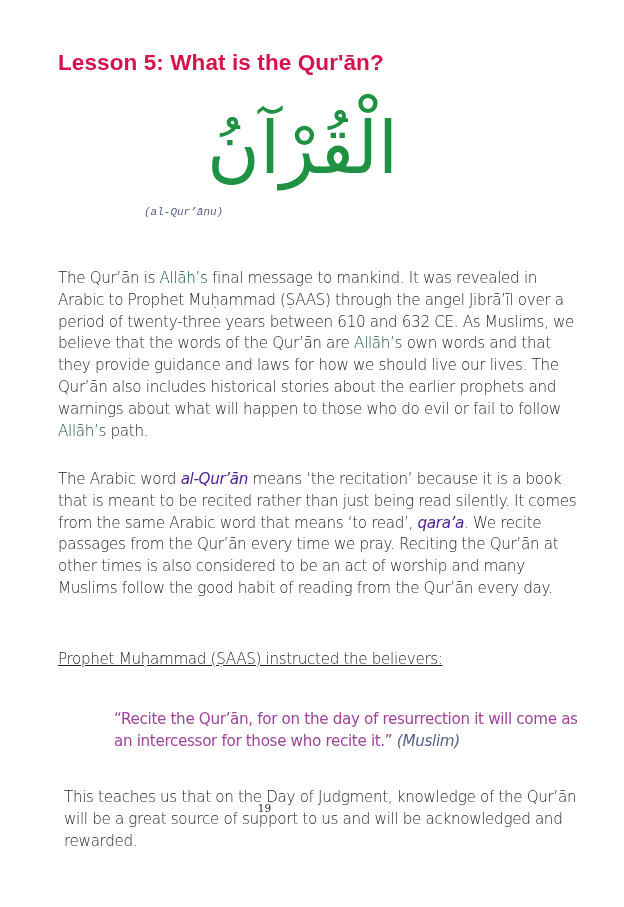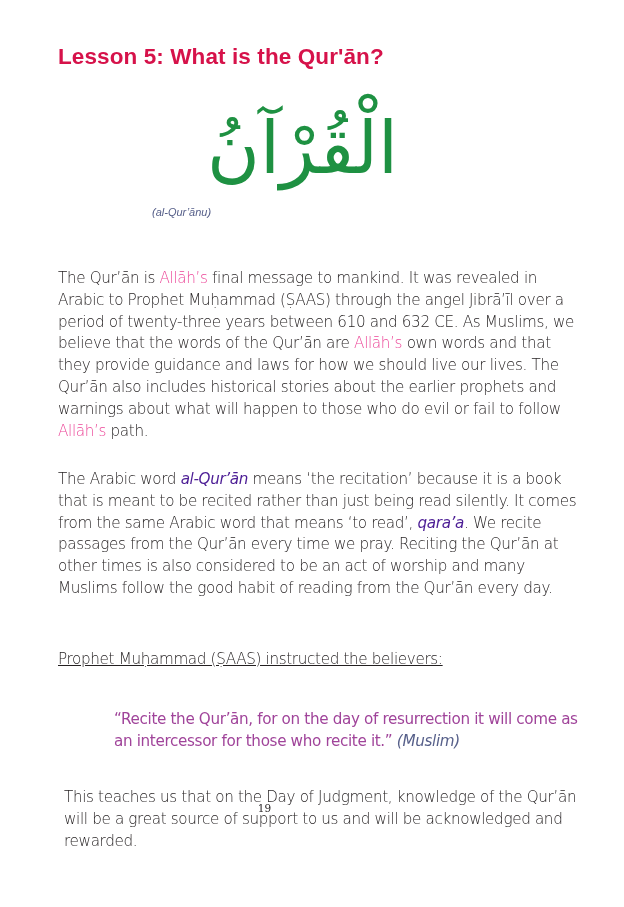--- a/index.html
+++ b/index.html
@@ -2,58 +2,58 @@
 <html><head>
   <meta charset="utf-8">
   <style>
     html, body { margin: 0; padding: 0; background: #ffffff; }
     body {
       width: 624px; height: 907px; position: relative; overflow: hidden;
       font-family: "DejaVu Sans", sans-serif;
       color: #231f20;
     }
     .title {
-      position: absolute; left: 58px; top: 44px;
+      position: absolute; left: 58px; top: 50px;
       font-family: "Liberation Sans", sans-serif;
       font-weight: bold; font-size: 22.5px;
       color: #d6124a; letter-spacing: 0.1px;
       margin: 0;
     }
     .arabic {
       position: absolute; left: 228px; top: 78px; width: 170px;
       text-align: center;
       font-family: "DejaVu Sans", sans-serif;
       font-size: 72px; line-height: 140px;
       color: #1e9142;
       direction: rtl;
     }
     .translit {
-      position: absolute; left: 152px; top: 206px;
-      font-family: Liberation Sans, sans-serif; font-style: italic;
+      position: absolute; left: 144px; top: 206px;
+      font-family: Liberation Mono, monospace; font-style: italic;
       font-size: 11px; color: #57608a;
     }
     .para {
       position: absolute; left: 58px; width: 520px;
       font-family: "DejaVu Sans", sans-serif;
       font-size: 15.2px; line-height: 21.8px;
       color: #231f20; margin: 0; font-weight: 300;
       letter-spacing: -0.35px;
     }
     .p1 { top: 268px; }
     .p2 { top: 469px; }
     .p3 { top: 649px; text-decoration: underline; }
     .p4 { top: 787px; margin-left: 6px; }
     .quote {
       position: absolute; left: 98px; top: 693px; width: 470px;
       font-family: "DejaVu Sans", sans-serif;
       font-size: 15.2px; line-height: 21.8px;
       color: #a0449a; margin: 16px; letter-spacing: -0.35px;
     }
     .src { color: #57608a; font-style: italic; }
-    .green { color: #ec4899; }
+    .green { color: #14532d; }
     .em { color: #4c1d95; font-style: italic; }
     .page-num {
       position: absolute; left: 0; width: 529px; top: 802px;
       text-align: center; font-family: "DejaVu Serif", serif;
       font-size: 10.5px; color: #231f20;
     }
     span { }
   </style>
 </head>
 <body>

